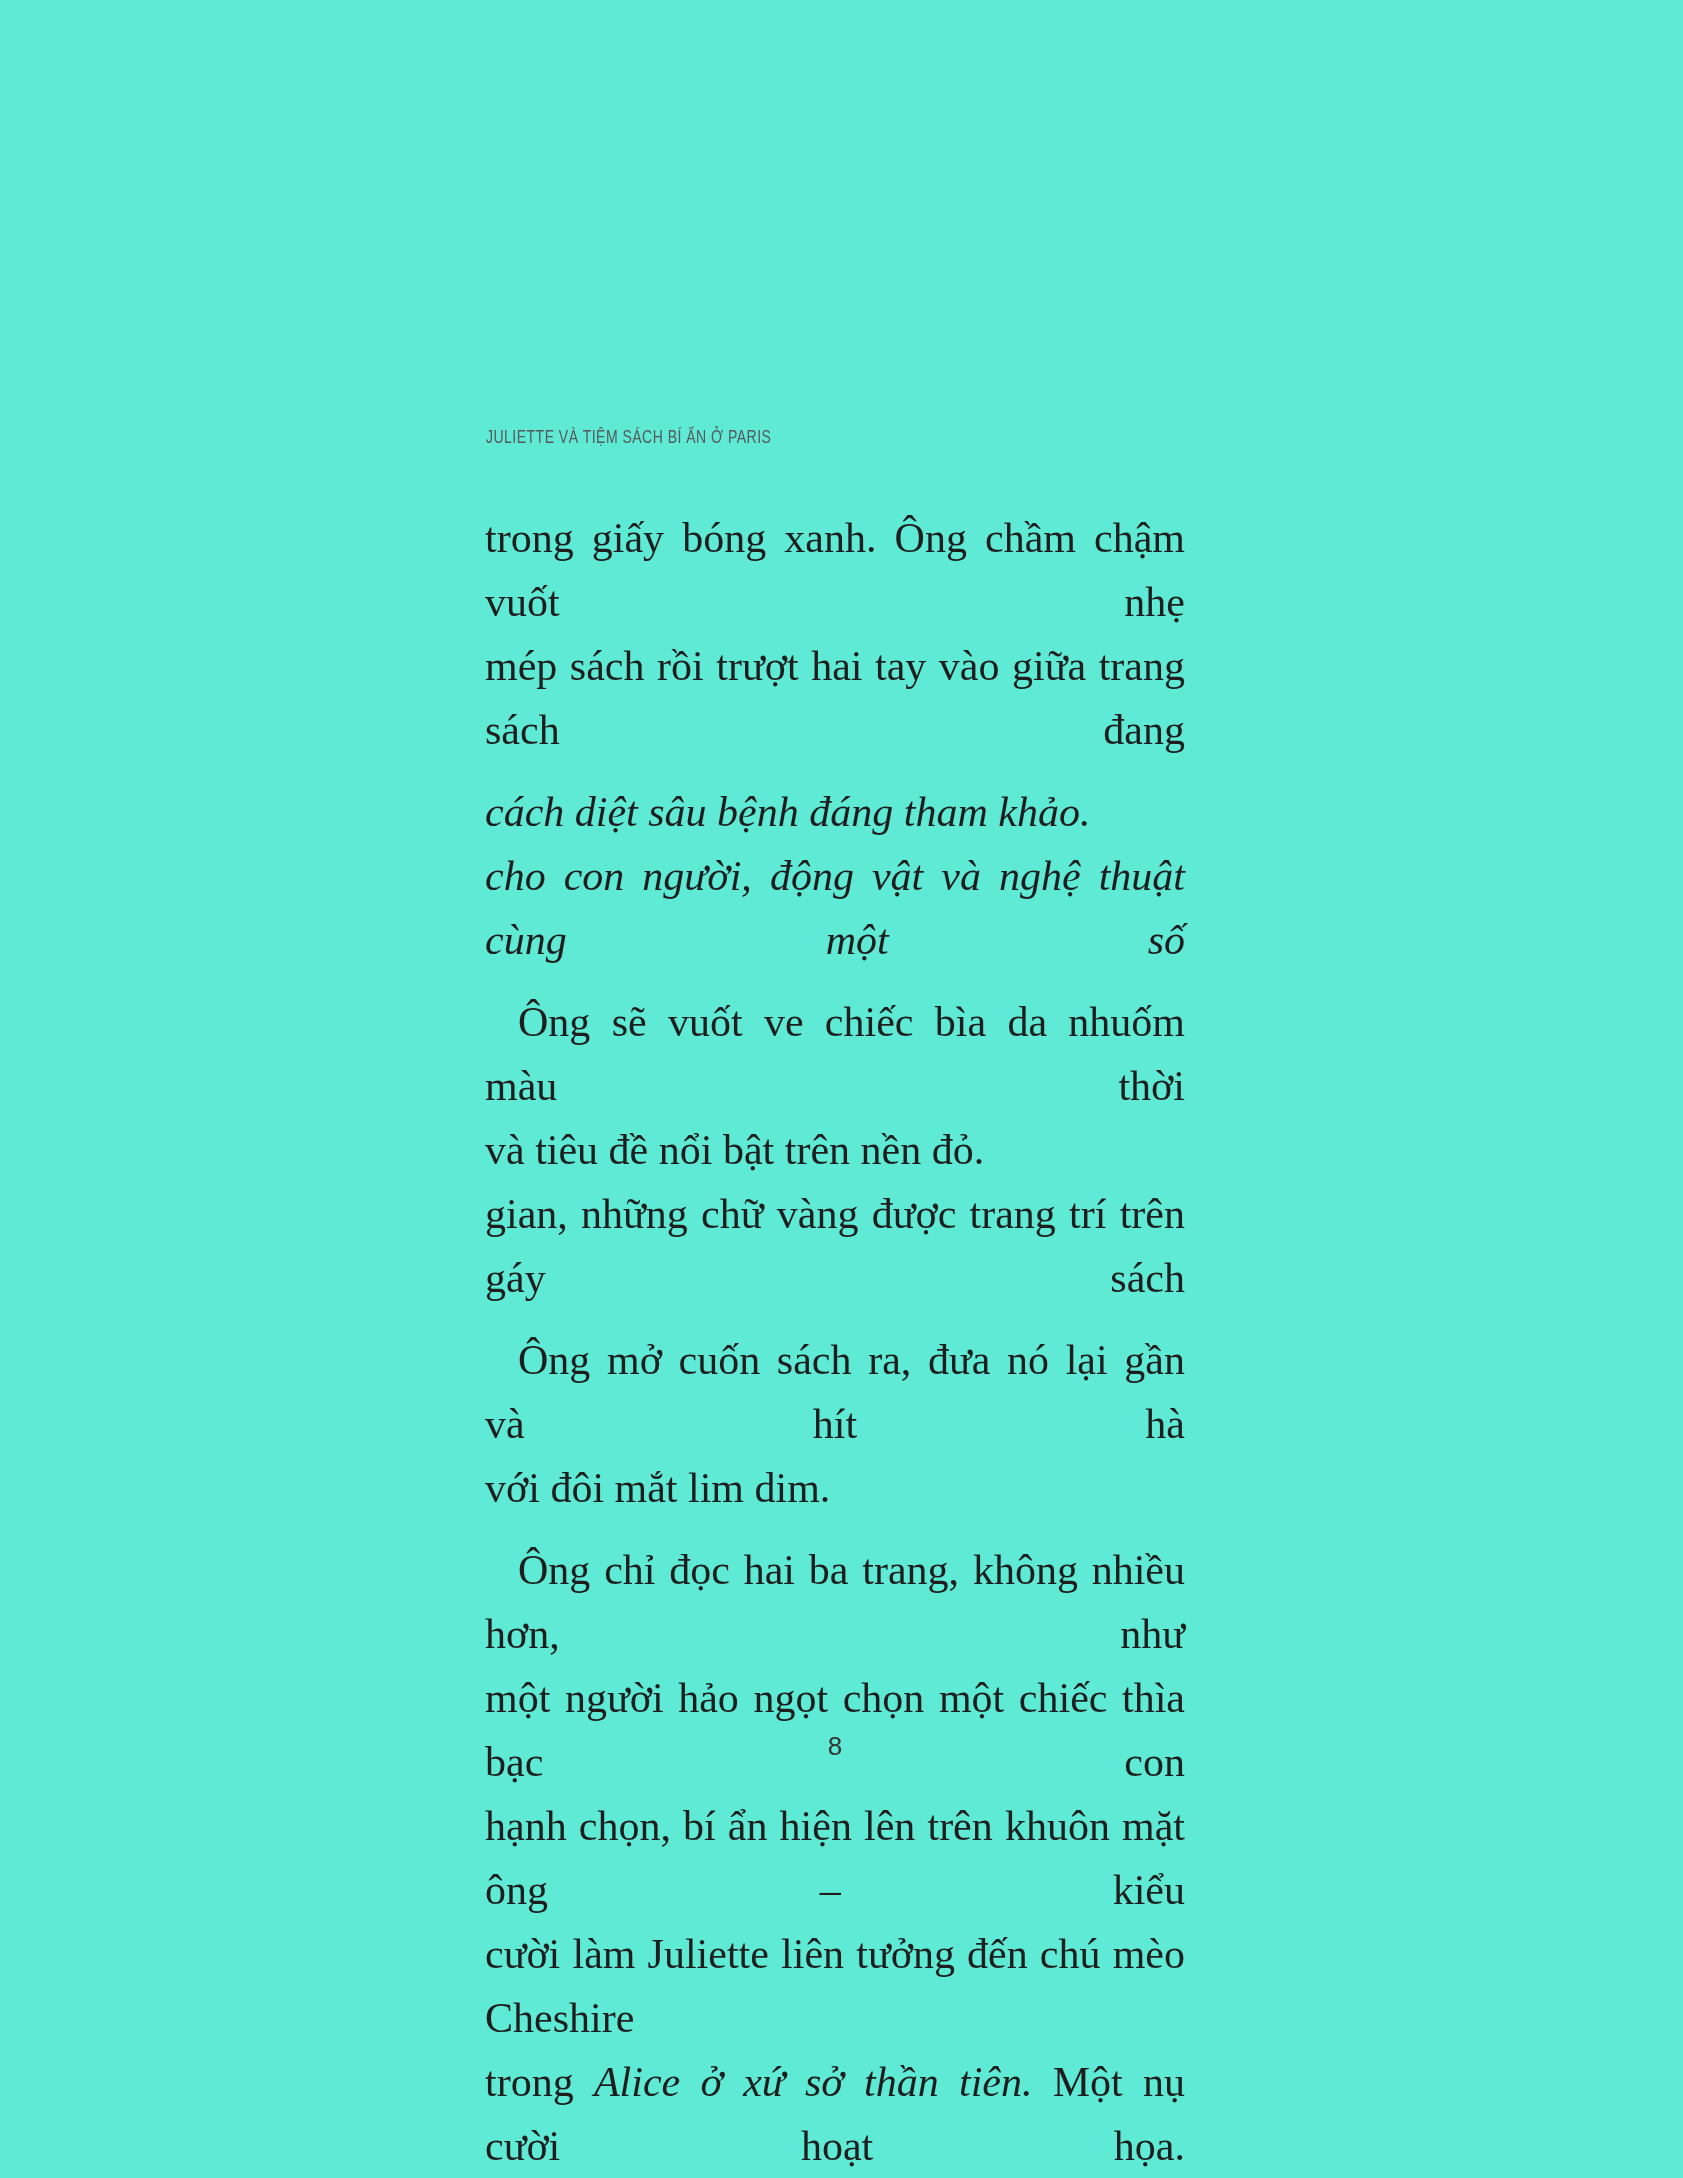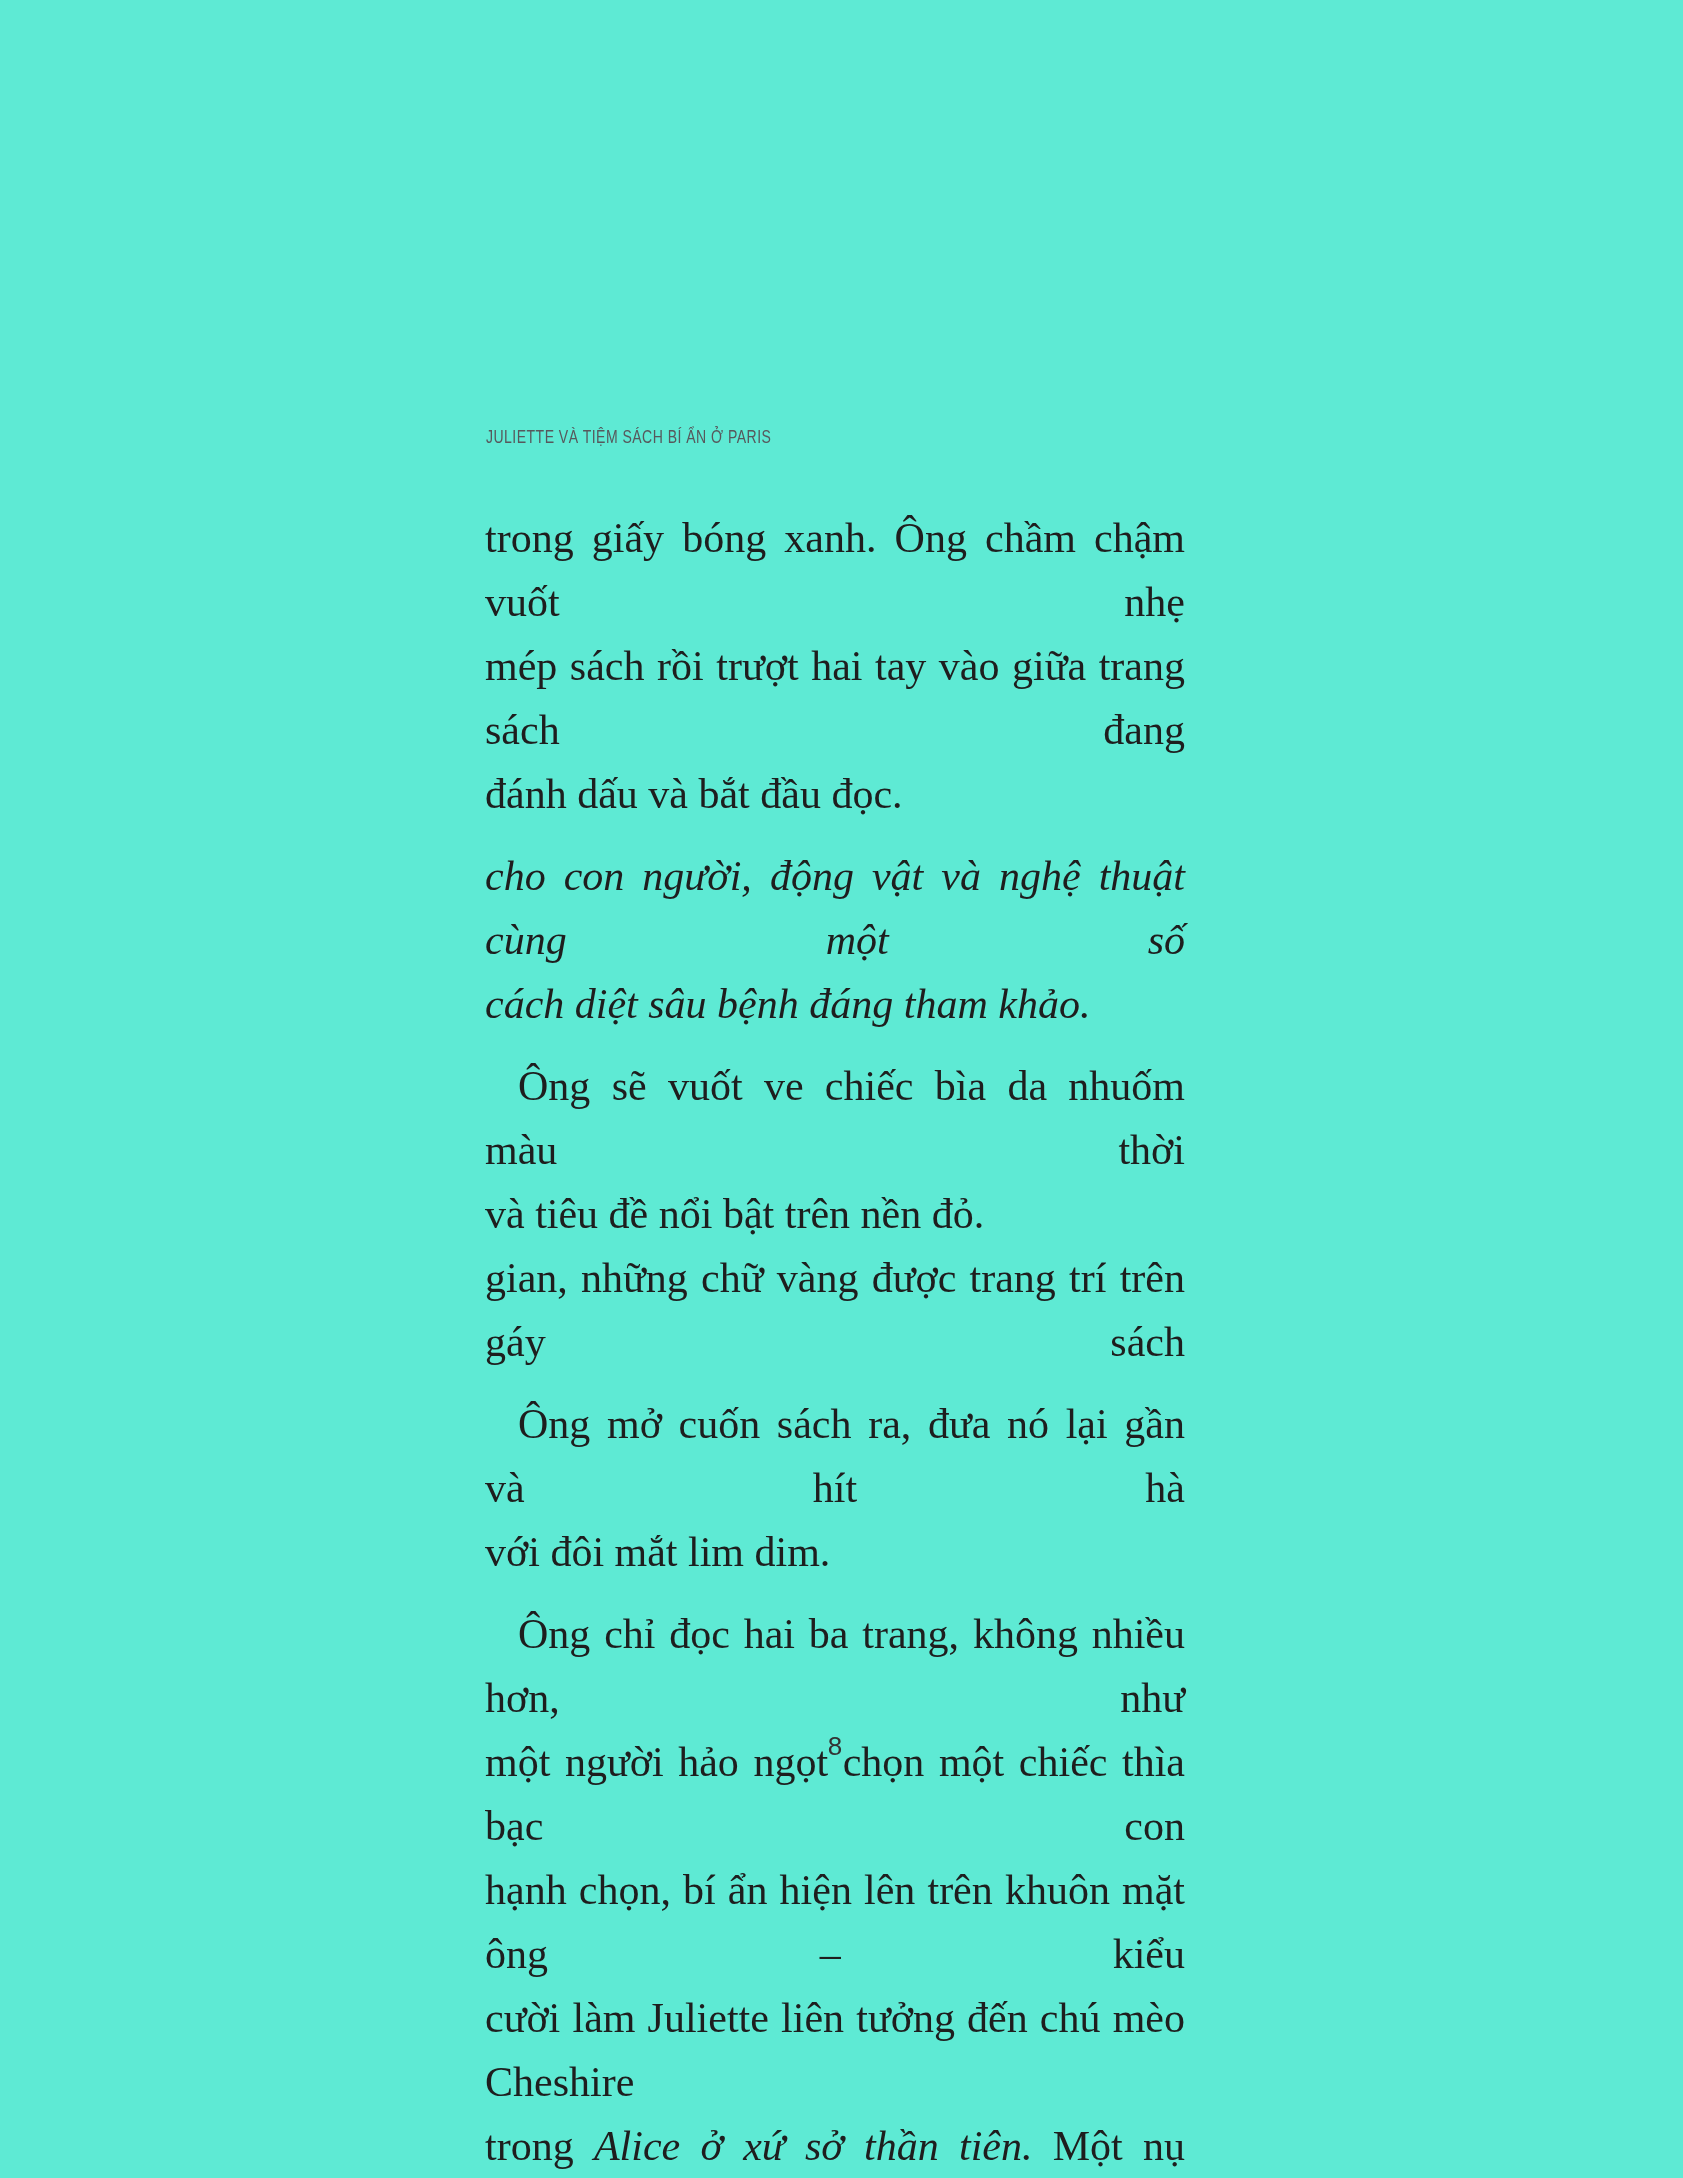--- a/index.html
+++ b/index.html
@@ -56,25 +56,24 @@
 </head>
 <body>
 
 <div class="page">
   <div class="running-header">JULIETTE VÀ TIỆM SÁCH BÍ ẨN Ở PARIS</div>
 
   <div class="text-block">
       <div class="para">
         <div class="line fill"><span>trong giấy bóng xanh. Ông chầm chậm vuốt nhẹ</span></div>
         <div class="line fill"><span>mép sách rồi trượt hai tay vào giữa trang sách đang</span></div>
-        <div class="line last"><span>đánh dấu và bắt đầu đọc.</span></div>
       </div>
       <div class="para">
+        <div class="line last"><span class="it">cách diệt sâu bệnh đáng tham khảo.</span></div>
         <div class="line fill"><span class="it">cho con người, động vật và nghệ thuật cùng một số</span></div>
-        <div class="line last"><span class="it">cách diệt sâu bệnh đáng tham khảo.</span></div>
       </div>
       <div class="para">
         <div class="line fill indent"><span>Ông sẽ vuốt ve chiếc bìa da nhuốm màu thời</span></div>
         <div class="line last"><span>và tiêu đề nổi bật trên nền đỏ.</span></div>
         <div class="line fill"><span>gian, những chữ vàng được trang trí trên gáy sách</span></div>
       </div>
       <div class="para">
         <div class="line fill indent"><span>Ông mở cuốn sách ra, đưa nó lại gần và hít hà</span></div>
         <div class="line last"><span>với đôi mắt lim dim.</span></div>
       </div>

